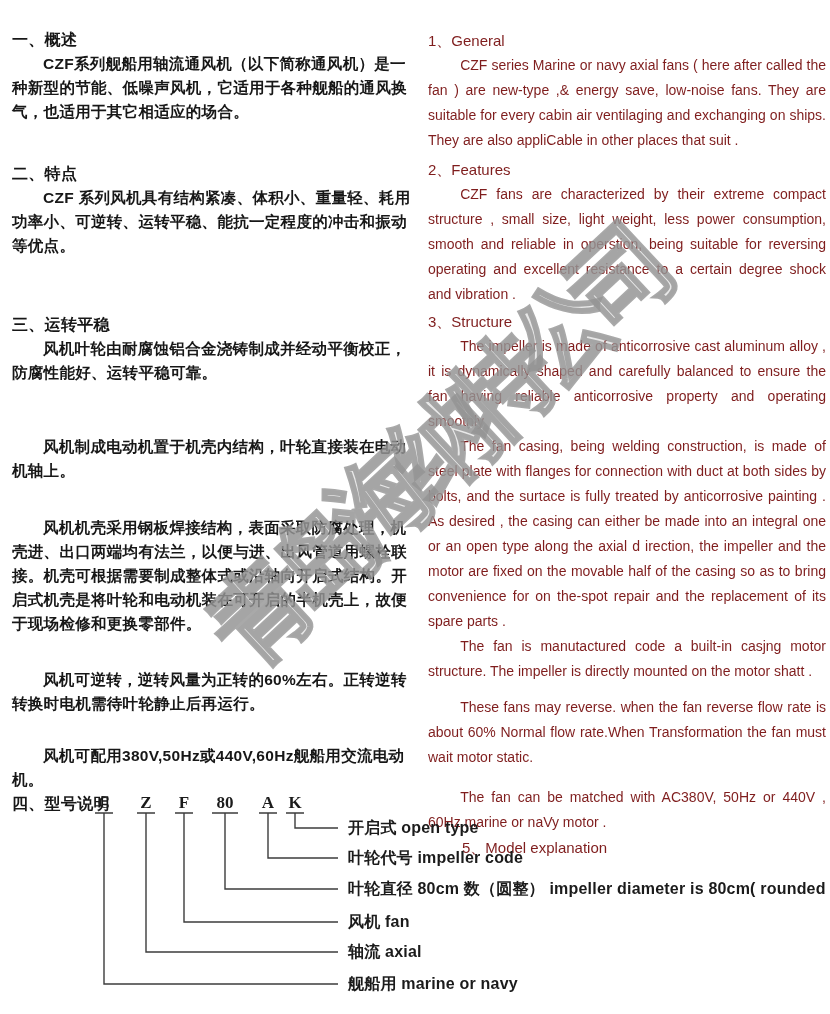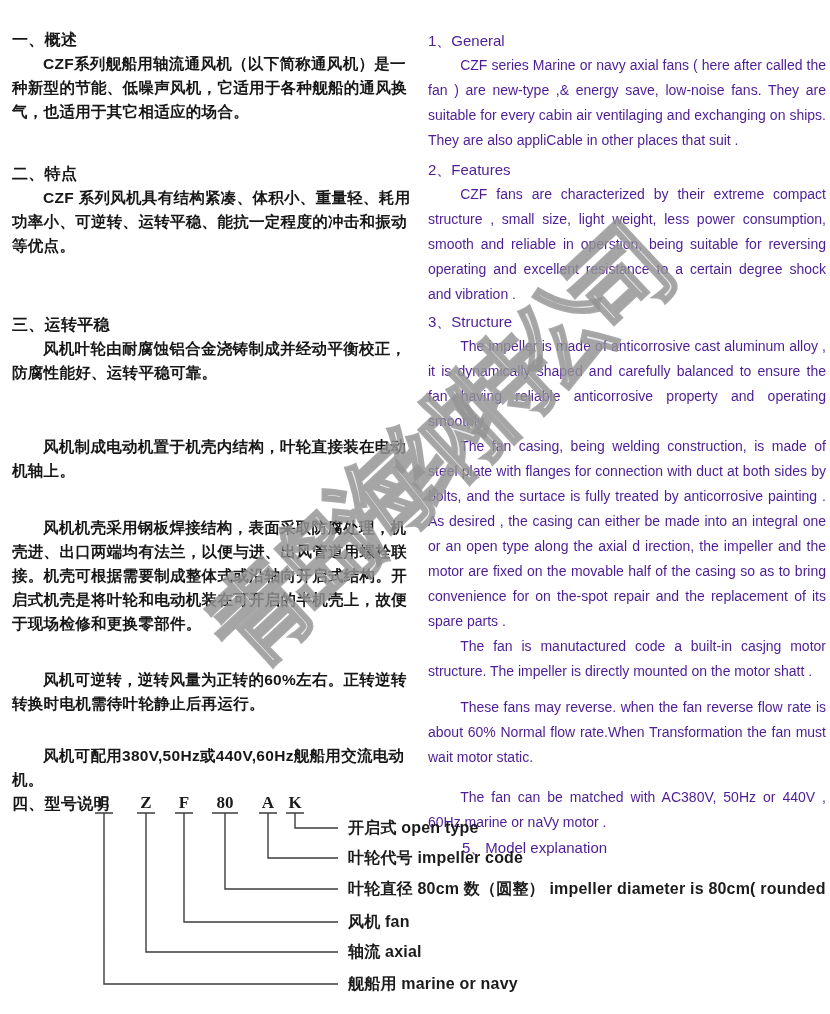--- a/index.html
+++ b/index.html
@@ -12,21 +12,21 @@
   .col-cn{
     position:absolute;left:12px;top:0;width:408px;
     font-size:15.5px;line-height:24px;font-weight:bold;
     letter-spacing:0.3px;color:#171717;
   }
   .col-cn h3{margin:0;font-size:16px;font-weight:bold;}
   .col-cn p{margin:0;text-indent:2em;}
   
   .col-en{
     position:absolute;left:428px;top:0;width:398px;
-    font-size:14px;line-height:25px;color:#4c1d95;
+    font-size:14px;line-height:25px;color:#7f1d1d;
     text-align:justify;
   }
   .col-en h3{margin:0;font-size:15px;font-weight:normal;text-align:left;}
   .col-en p{margin:0;text-indent:2.3em;}
   .indent-head{padding-left:34px;}
   
   .watermark{
     position:absolute;left:16px;top:384px;width:840px;height:130px;
     text-align:center;line-height:130px;white-space:nowrap;
     font-size:100px;font-weight:bold;letter-spacing:-18px;

